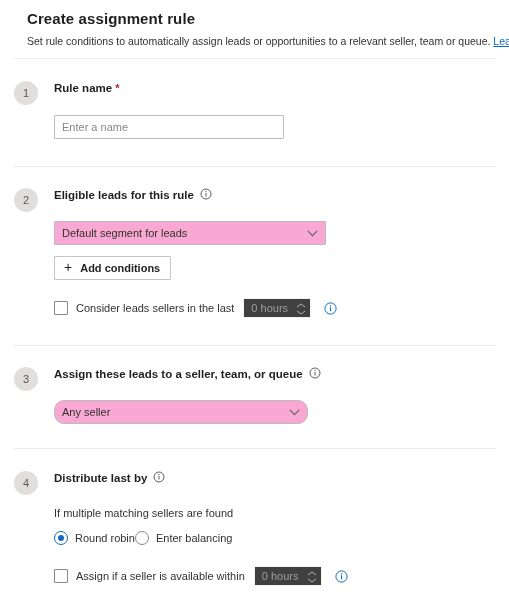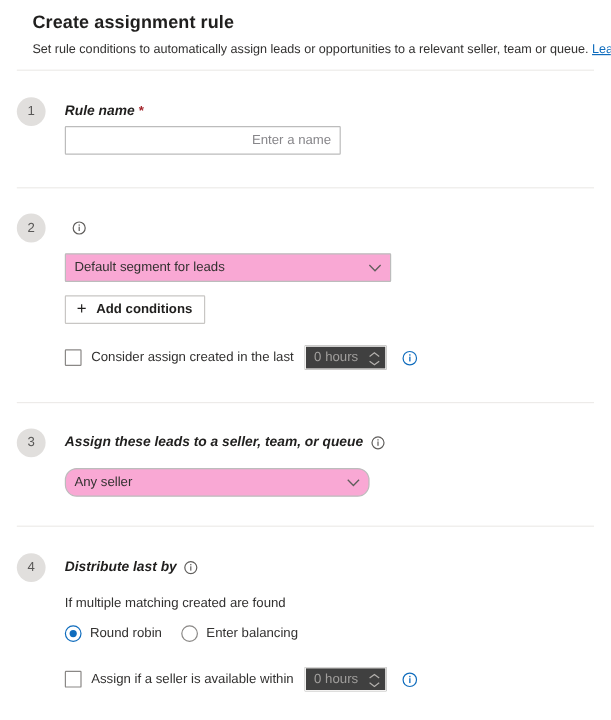--- a/index.html
+++ b/index.html
@@ -55,23 +55,22 @@
     display: flex; align-items: center; justify-content: center;
     flex: 0 0 24px;
     margin-top: 0px;
   }
   .step-body { margin-left: 16px; flex: 1 1 auto; }
   .step-title {
     font-size: 11.5px;
     font-weight: 700;
     color: #201f1e;
     line-height: 14px;
-    display: flex; align-items: center;
+    display: flex; 
     height: 24px;
-    font-style: italic;
   }
   .req-star { color: #a4262c; margin-left: 3px; font-size: 11px; }
 
   .info-icon {
     display: inline-block;
     width: 12px; height: 12px;
     margin-left: 6px;
     flex: 0 0 12px;
     position: relative;
     top: 0px;
@@ -84,23 +83,23 @@
   .text-input {
     display: block;
     width: 230px;
     height: 24px;
     border: 1px solid #bcbcbc;
     background: #fff;
     font-family: "Liberation Sans", sans-serif;
     font-size: 11px;
     color: #323130;
     padding: 0 7px;
+    margin-top: 10px;
     outline: none;
     border-radius: 1px;
-    text-align: right;
   }
   .text-input::placeholder { color: #87868a; }
 
   .combo {
     position: relative;
     height: 24px;
     border: 1px solid #bcbcbc;
     background: #f9a8d4;
     border-radius: 1px;
     display: flex;
@@ -188,21 +187,20 @@
   
   .sub-note {
     font-size: 11px;
     color: #323130;
     margin-top: 12px;
   }
   .radio-row {
     display: flex;
     align-items: center;
     margin-top: 12px;
-    gap: 16px;
   }
   .radio-item { display: flex; align-items: center; cursor: pointer; }
   .radio {
     width: 14px; height: 14px;
     border-radius: 50%;
     border: 1px solid #8a8886;
     background: #fff;
     flex: 0 0 14px;
     position: relative;
   }
@@ -244,20 +242,21 @@
     </div>
     <input class="text-input" type="text" placeholder="Enter a name" style="">
   </div>
 </div>
 <div class="hr" style="margin-top:27px;"></div>
 
 <div class="step" style="margin-top:21px;">
   <div class="step-badge">2</div>
   <div class="step-body">
     <div class="step-title">
+      <span>Eligible leads for this rule</span>
       <span class="info-icon">
         <svg width="12" height="12" viewBox="0 0 12 12">
           <circle cx="6" cy="6" r="5" fill="none" stroke="#605e5c" stroke-width="1"></circle>
           <rect x="5.5" y="4.9" width="1" height="3.6" fill="#605e5c"></rect>
           <rect x="5.5" y="3" width="1" height="1.1" fill="#605e5c"></rect>
         </svg>
       </span>
     </div>
 
     <div class="combo" style="width:272px;">
@@ -269,21 +268,21 @@
       </span>
     </div>
 
     <div class="ghost-btn">
       <span class="plus-glyph">+</span>
       <span>Add conditions</span>
     </div>
 
     <div class="check-row">
       <span class="cbox"></span>
-      <span class="check-label">Consider assign created in the last</span>
+      <span class="check-label">Consider leads sellers in the last</span>
       <span class="spinner">
         <span class="sp-val">0 hours</span>
         <span class="sp-arrows">
           <svg width="10" height="5" viewBox="0 0 10 5">
             <polyline points="1,4 5,1 9,4" fill="none" stroke="#b3b0ad" stroke-width="1"></polyline>
           </svg>
           <svg width="10" height="5" viewBox="0 0 10 5">
             <polyline points="1,1 5,4 9,1" fill="none" stroke="#b3b0ad" stroke-width="1"></polyline>
           </svg>
         </span>
@@ -332,21 +331,21 @@
       <span>Distribute last by</span>
       <span class="info-icon">
         <svg width="12" height="12" viewBox="0 0 12 12">
           <circle cx="6" cy="6" r="5" fill="none" stroke="#605e5c" stroke-width="1"></circle>
           <rect x="5.5" y="4.9" width="1" height="3.6" fill="#605e5c"></rect>
           <rect x="5.5" y="3" width="1" height="1.1" fill="#605e5c"></rect>
         </svg>
       </span>
     </div>
 
-    <div class="sub-note">If multiple matching created are found</div>
+    <div class="sub-note">If multiple matching sellers are found</div>
 
     <div class="radio-row">
       <span class="radio-item">
         <span class="radio on"></span>
         <span class="radio-label">Round robin</span>
       </span>
       <span class="radio-item">
         <span class="radio"></span>
         <span class="radio-label">Enter balancing</span>
       </span>

